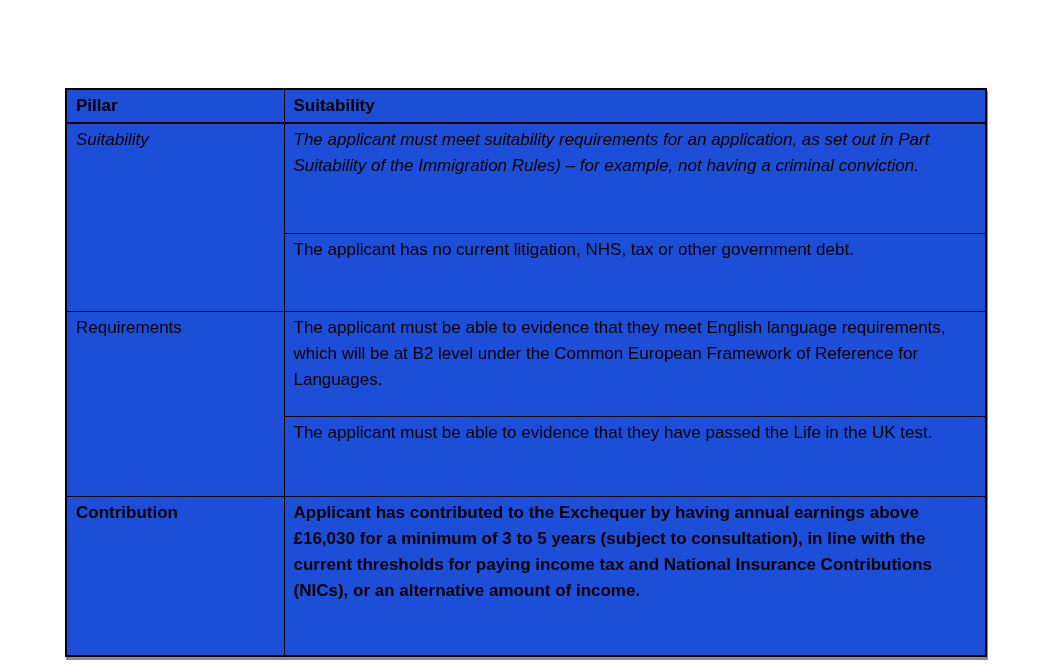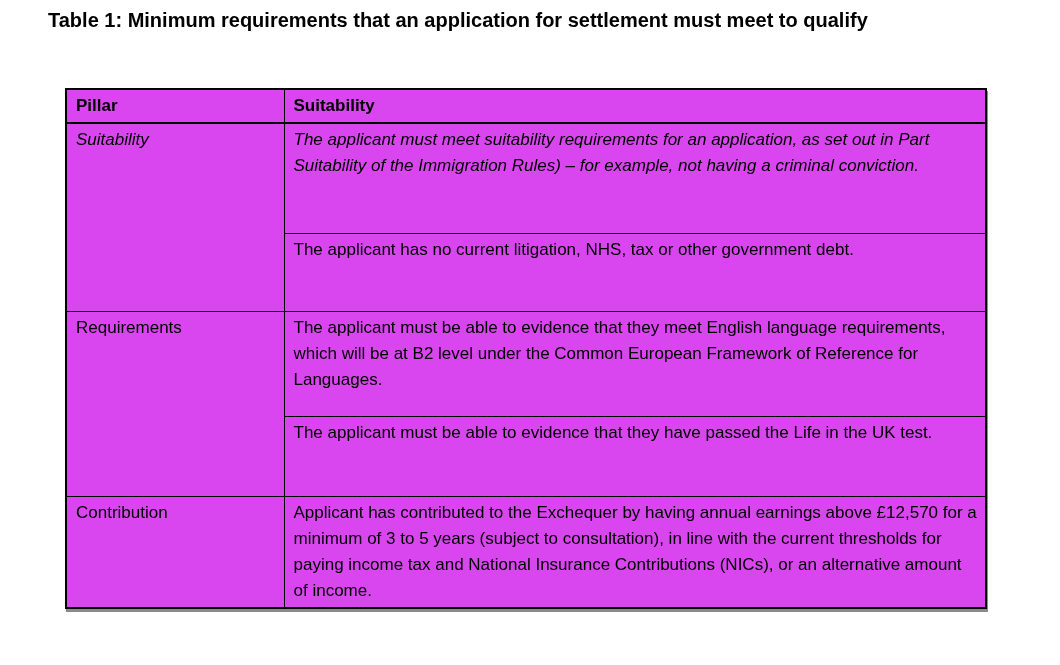--- a/index.html
+++ b/index.html
@@ -28,50 +28,49 @@
     font-weight: bold;
     color: #000000;
   }
   table.req-table {
     position: absolute;
     left: 65px;
     top: 88px;
     width: 920px;
     border-collapse: collapse;
     table-layout: fixed;
-    background: #d946ef;
+    background: #1d4ed8;
     border: 2px solid #000000;
     box-shadow: 1px 3px 0 #8a8a8a;
   }
   .col-pillar  { width: 218px; }
   .col-req     { width: 702px; }
   th, td {
     border: 1.5px solid #000000;
     vertical-align: top;
     text-align: left;
     font-size: 17px;
     line-height: 26px;
     padding: 3px 8px 3px 9px;
     overflow: hidden;
   }
   th { font-weight: bold; }
   tr.r-head   { height: 27px;  }
   tr.r-suit1  { height: 110px; font-style: italic; }
   tr.r-suit2  { height: 78px;  }
   tr.r-int1   { height: 105px; }
   tr.r-int2   { height: 80px; padding-left: 44px;  }
-  tr.r-contrib{ height: 112px; }
+  tr.r-contrib{ height: 160px; font-weight: bold; }
   th.h-head { border-bottom-width: 2px; }
 </style>
 </head>
 <body>
 
 <div class="page">
 
-  <h1 class="doc-title">Table 1: Minimum requirements that an application for settlement must meet to qualify</h1>
 
   <table class="req-table">
     <colgroup>
       <col class="col-pillar">
       <col class="col-req">
     </colgroup>
     <tbody>
       <tr class="r-head">
         <th class="h-head">Pillar</th>
         <th class="h-head">Suitability</th>
@@ -88,18 +87,18 @@
       <tr class="r-int1">
         <td rowspan="2">Requirements</td>
         <td>The applicant must be able to evidence that they meet English language requirements, which will be at B2 level under the Common European Framework of Reference for Languages.</td>
       </tr>
       <tr class="r-int2">
         <td>The applicant must be able to evidence that they have passed the Life in the UK test.</td>
       </tr>
 
       <tr class="r-contrib">
         <td>Contribution</td>
-        <td>Applicant has contributed to the Exchequer by having annual earnings above £12,570 for a minimum of 3 to 5 years (subject to consultation), in line with the current thresholds for paying income tax and National Insurance Contributions (NICs), or an alternative amount of income.</td>
+        <td>Applicant has contributed to the Exchequer by having annual earnings above £16,030 for a minimum of 3 to 5 years (subject to consultation), in line with the current thresholds for paying income tax and National Insurance Contributions (NICs), or an alternative amount of income.</td>
       </tr>
     </tbody>
   </table>
 
 </div>
 
 </body></html>

